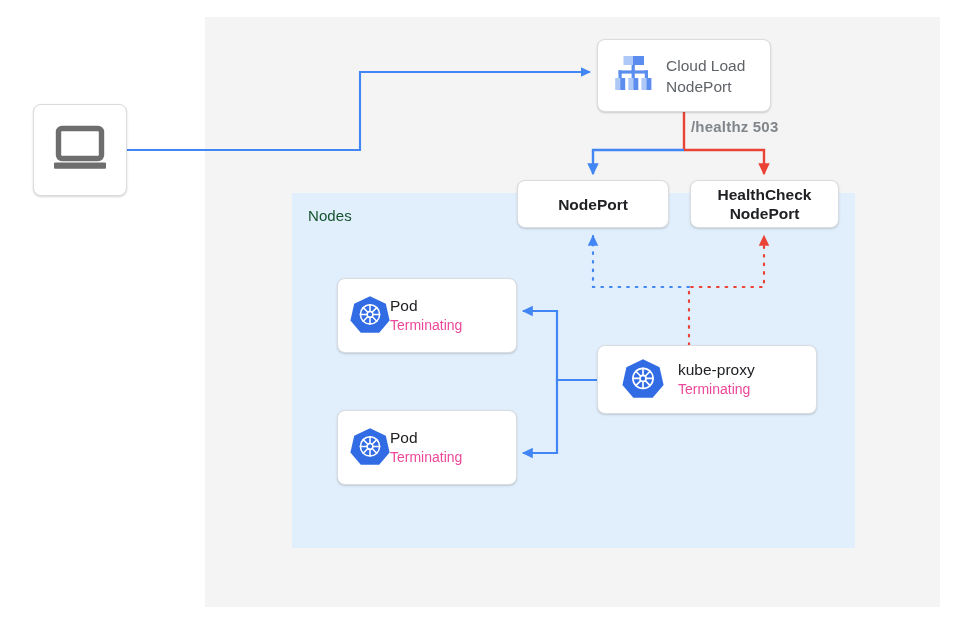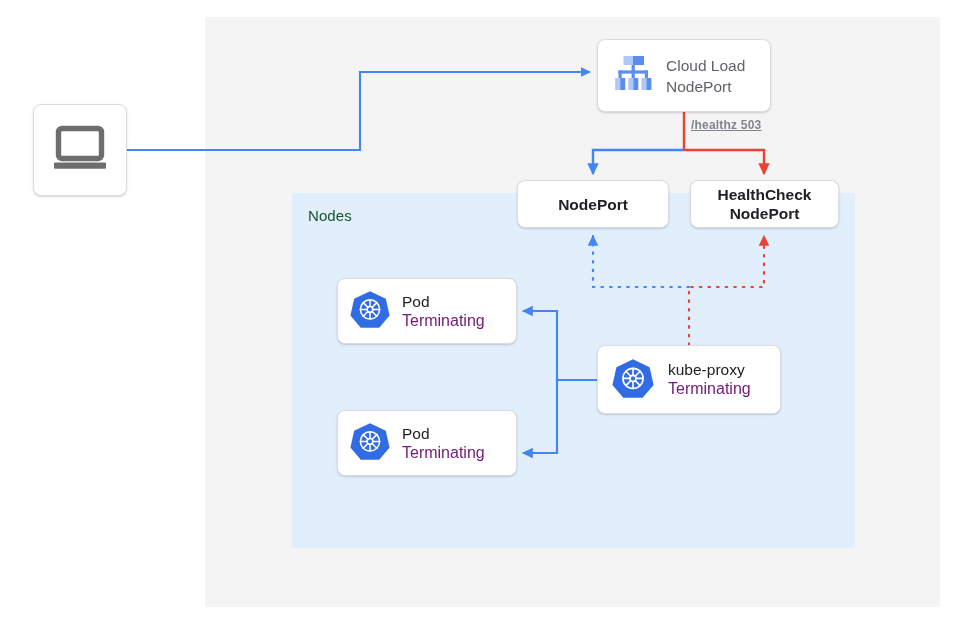--- a/index.html
+++ b/index.html
@@ -96,72 +96,70 @@
     line-height: 19px;
     font-weight: bold;
     color: #202124;
     white-space: nowrap;
   }
 
   
   .card-pod {
     left: 337px;
     width: 180px;
-    height: 66px;
+    height: 75px;
     padding-left: 12px;
-    gap: 12px;
   }
   .card-pod-1 { top: 278px; }
   .card-pod-2 { top: 410px; }
 
   
   .card-kproxy {
     left: 597px;
     top: 345px;
-    width: 184px;
+    width: 220px;
     height: 69px;
-    padding-left: 14px;
+    padding-left: 24px;
     gap: 14px;
   }
 
   .label-stack { display: flex; flex-direction: column; }
   .label-title {
     font-size: 15.5px;
     line-height: 19px;
     color: #202124;
     white-space: nowrap;
   }
   .label-sub {
-    font-size: 16px;
+    font-size: 14px;
     line-height: 20px;
-    color: #701a75;
+    color: #ec4899;
     white-space: nowrap;
   }
 
   
   #wires {
     position: absolute;
     left: 0;
     top: 0;
     width: 965px;
     height: 623px;
     pointer-events: none;
   }
 
   
   .healthz {
     position: absolute;
     left: 691px;
     top: 118px;
-    font-size: 12px;
+    font-size: 15px;
     font-weight: bold;
     color: #80868b;
     letter-spacing: .2px;
     white-space: nowrap;
-    text-decoration: underline;
   }
 </style>
 </head>
 <body>
 
 <div id="diagram">
 
   <div class="panel-cloud"></div>
   <div class="panel-nodes"></div>
   <div class="nodes-label">Nodes</div>

